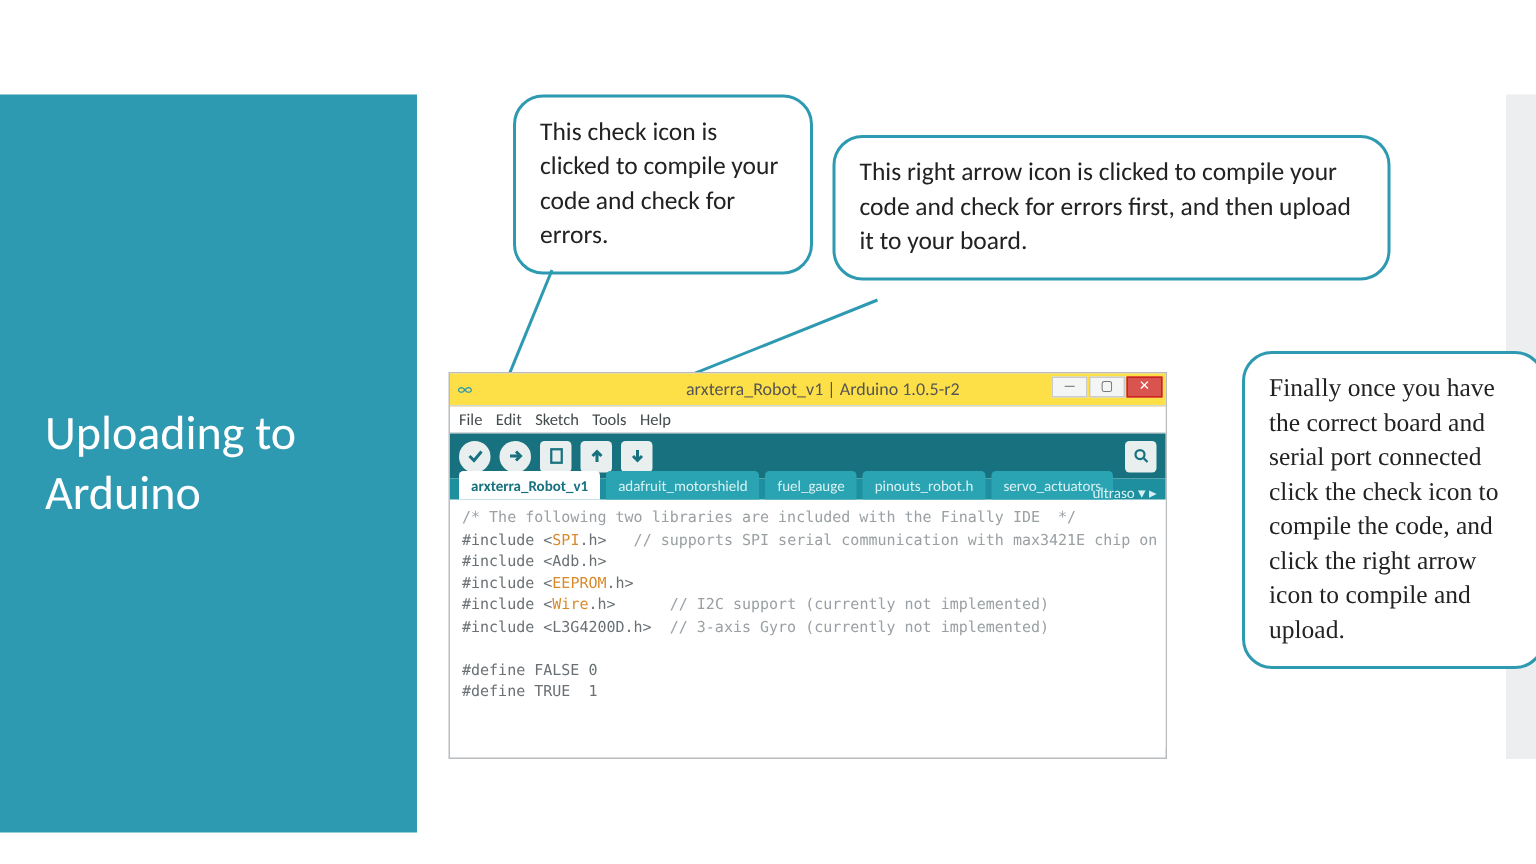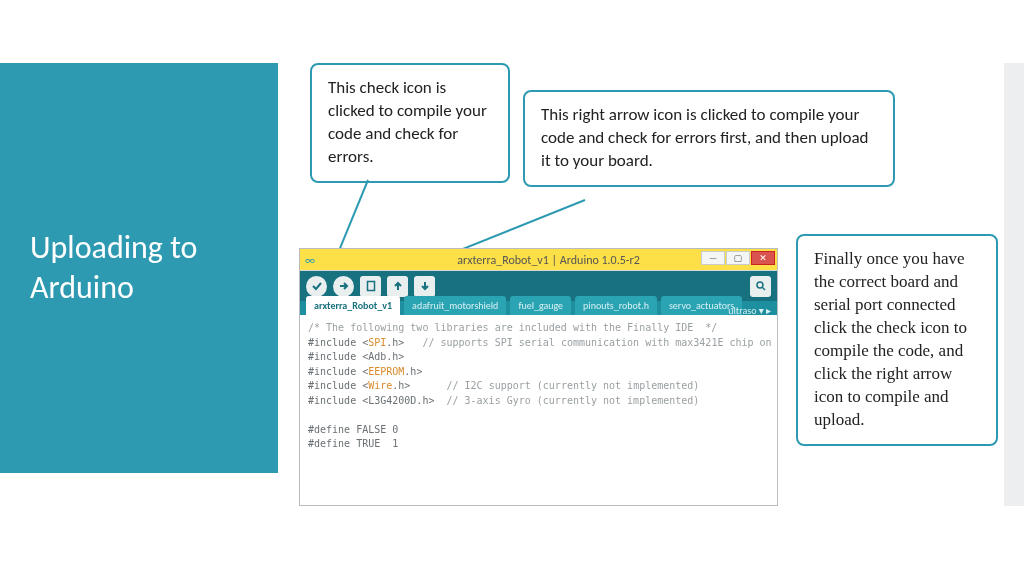--- a/index.html
+++ b/index.html
@@ -2,32 +2,32 @@
 <html><head>
 <meta charset="utf-8">
 <style>
   * { box-sizing: border-box; margin: 0; padding: 0; }
   html, body { width: 1024px; height: 576px; font-family: "Segoe UI", Calibri, sans-serif; background: #fff; overflow: hidden; }
 
   .slide { position: relative; width: 1024px; height: 576px; }
 
   
   .side {
-    position: absolute; left: 0; top: 63px; width: 278px; height: 410px;
+    position: absolute; left: 0; top: 63px; width: 278px; height: 492px;
     background: #2e9ab2; color: #fff; display: flex; align-items: center;
   }
   .side-title { padding: 0 30px 0 30px; font-size: 32px; font-weight: 300; line-height: 1.25; }
 
   
   .rgut { position: absolute; right: 0; top: 63px; width: 20px; height: 443px; background: #eceeef; }
 
   
   .callout {
-    position: absolute; border: 2px solid #2e9ab2; border-radius: 8px;
-    background: #fff; padding: 12px 16px; font-size: 17px; line-height: 1.35; color: #222;
+    position: absolute; border: 2px solid #2e9ab2; border-radius: 20px;
+    background: #fff; padding: 12px 16px; font-size: 17px; line-height: 1.35; color: #222; margin-left: 32px;
   }
   .c1 { left: 310px; top: 63px; width: 200px; }
   .c2 { left: 523px; top: 90px;  width: 372px; }
   .c3 { left: 796px; top: 234px; width: 202px; font-family: Liberation Serif, serif; }
 
   
   .leads { position: absolute; left: 0; top: 0; width: 1024px; height: 576px; pointer-events: none; }
 
   
   .ard {
@@ -100,20 +100,27 @@
     <div class="ard-titlebar">
       <span class="ard-ico ard-infinity"></span>
       <span class="ard-title">arxterra_Robot_v1 | Arduino 1.0.5-r2</span>
       <div class="winbtns">
         <div class="winbtn">—</div>
         <div class="winbtn">▢</div>
         <div class="winbtn close">✕</div>
       </div>
     </div>
 
+    <div class="ard-menu">
+      <span>File</span>
+      <span>Edit</span>
+      <span>Sketch</span>
+      <span>Tools</span>
+      <span>Help</span>
+    </div>
 
     <div class="ard-tool">
       <div class="tbtn round" title="verify">
         <svg viewBox="0 0 12 12">
             <path d="M2 6 L5 9 L10 3" fill="none" stroke="#17717e" stroke-width="2"></path>
           </svg>
       </div>
       <div class="tbtn round" title="upload">
         <svg viewBox="0 0 12 12">
             <path d="M2 6 H8 M6 3 L9 6 L6 9" fill="none" stroke="#17717e" stroke-width="2"></path>

